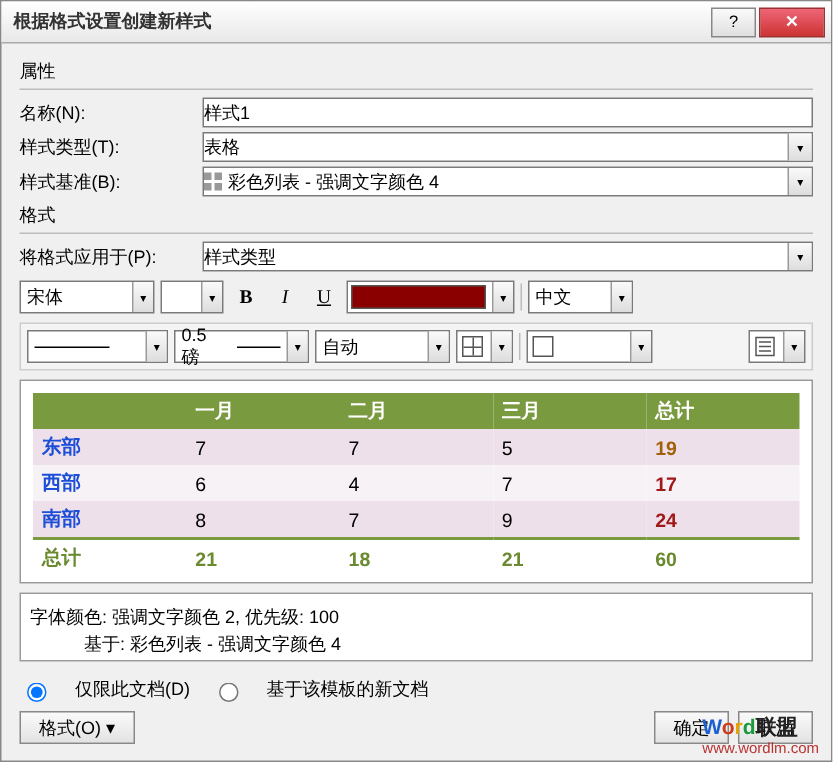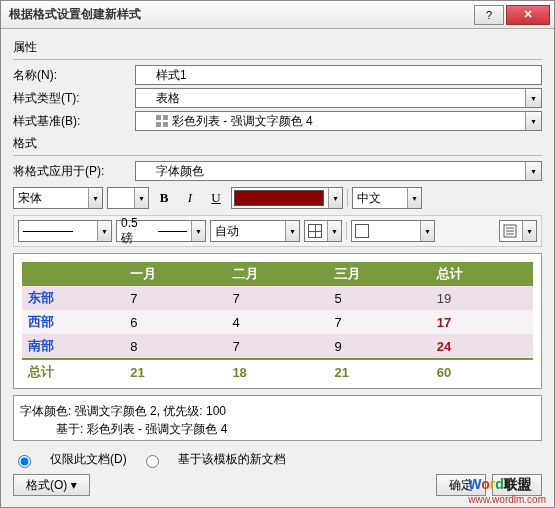--- a/index.html
+++ b/index.html
@@ -7,21 +7,21 @@
 .dialog { width: 555px; height: 508px; background: #f0f0f0; border: 1px solid #888; position: relative; }
 .titlebar { height: 28px; background: linear-gradient(#fff, #e8e8e8); border-bottom: 1px solid #aaa; display: flex; align-items: center; padding: 0 4px 0 8px; }
 .titlebar .title { flex: 1; font-weight: bold; color: #333; }
 .tbtn { width: 30px; height: 20px; border: 1px solid #888; background: linear-gradient(#fafafa,#e0e0e0); margin-left: 2px; display: flex; align-items: center; justify-content: center; font-size: 11px; cursor: pointer; }
 .tbtn.close { width: 44px; background: linear-gradient(#e67,#c33); color: #fff; font-weight: bold; border-color: #933; }
 .body { padding: 6px 12px; }
 .group-label { margin: 4px 0 3px 0; }
 .hr { border-top: 1px solid #bbb; margin-bottom: 5px; }
 .row { display: flex; align-items: center; margin: 3px 0; gap: 22px; }
 .lbl { width: 100px; }
-.input, .select-like { flex: 1; height: 20px; border: 1px solid #7a7a7a; background: #fff; padding: 1px 20px; font-size: 12px; font-family: inherit; }
+.input, .select-like { flex: 1; height: 20px; border: 1px solid #7a7a7a; background: #fff; padding: 1px 0; font-size: 12px; font-family: inherit; }
 .select-like { display: flex; align-items: center; position: relative; }
 .dd-arrow { position: absolute; right: 0; top: 0; width: 16px; height: 100%; border-left: 1px solid #999; background: linear-gradient(#fafafa,#ddd); display: flex; align-items: center; justify-content: center; font-size: 8px; }
 .icon-grid { width: 12px; height: 12px; background:
   linear-gradient(#999,#999) 0 0/5px 5px no-repeat,
   linear-gradient(#999,#999) 7px 0/5px 5px no-repeat,
   linear-gradient(#999,#999) 0 7px/5px 5px no-repeat,
   linear-gradient(#999,#999) 7px 7px/5px 5px no-repeat; margin-right: 4px; }
 .toolbar { display: flex; align-items: center; gap: 4px; margin: 6px 0; }
 .tool-dd { height: 22px; border: 1px solid #7a7a7a; background: #fff; display: flex; align-items: center; position: relative; padding: 0 18px 0 4px; }
 .tool-dd .dd-arrow { width: 14px; }
@@ -88,21 +88,21 @@
         <span class="icon-grid"></span>
         <span>彩色列表 - 强调文字颜色 4</span>
         <span class="dd-arrow">▾</span>
       </div>
     </div>
     <div class="group-label">格式</div>
     <div class="hr"></div>
     <div class="row">
       <span class="lbl">将格式应用于(P):</span>
       <div class="select-like">
-        <span>字体颜色</span>
+        <span>样式类型</span>
         <span class="dd-arrow">▾</span>
       </div>
     </div>
 
     <div class="toolbar">
       <div class="tool-dd" style="width:90px">
         <span>宋体</span>
         <span class="dd-arrow">▾</span>
       </div>
       <div class="tool-dd" style="width:42px">
@@ -166,21 +166,21 @@
           <th>一月</th>
           <th>二月</th>
           <th>三月</th>
           <th>总计</th>
         </tr>
         <tr class="r0">
           <td class="rowlabel">东部</td>
           <td>7</td>
           <td>7</td>
           <td>5</td>
-          <td style="font-weight:normal;color:#404040">19</td>
+          <td style="font-weight:bold;color:#a16207">19</td>
         </tr>
         <tr class="r1">
           <td class="rowlabel">西部</td>
           <td>6</td>
           <td>4</td>
           <td>7</td>
           <td style="font-weight:bold;color:#a01818">17</td>
         </tr>
         <tr class="r2">
           <td class="rowlabel">南部</td>

